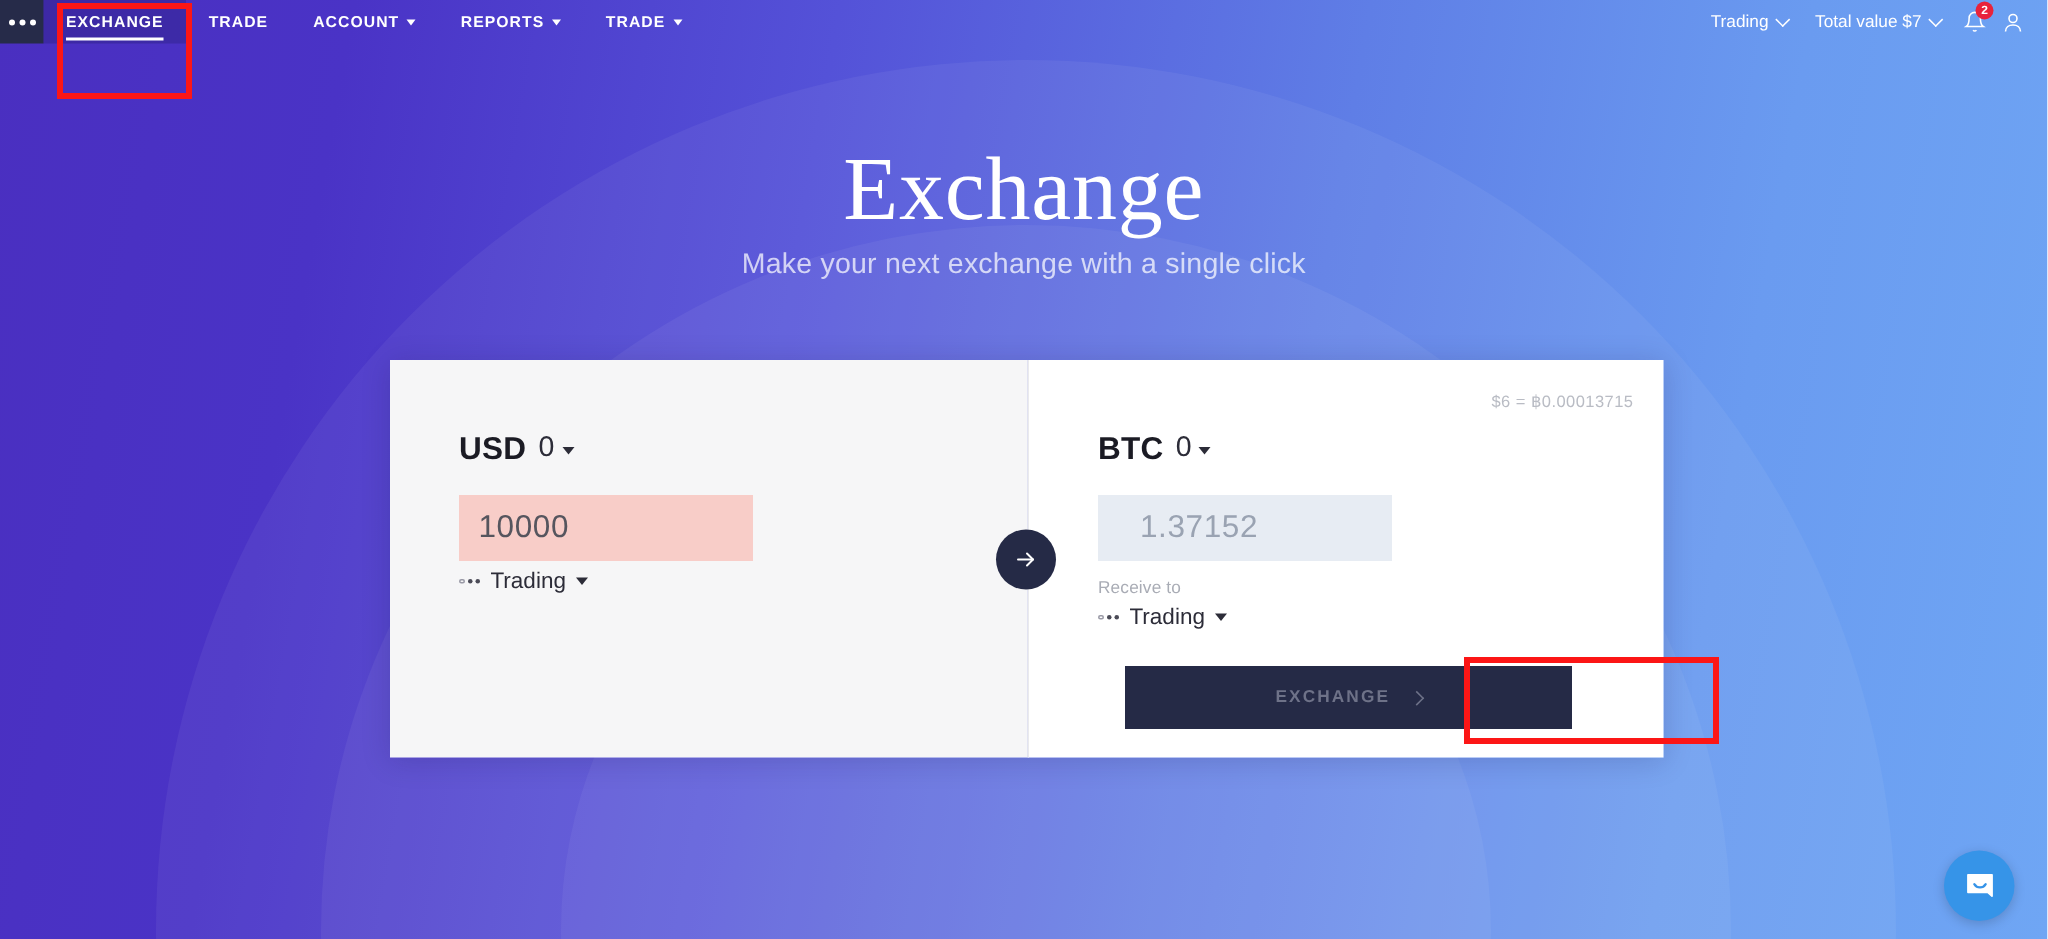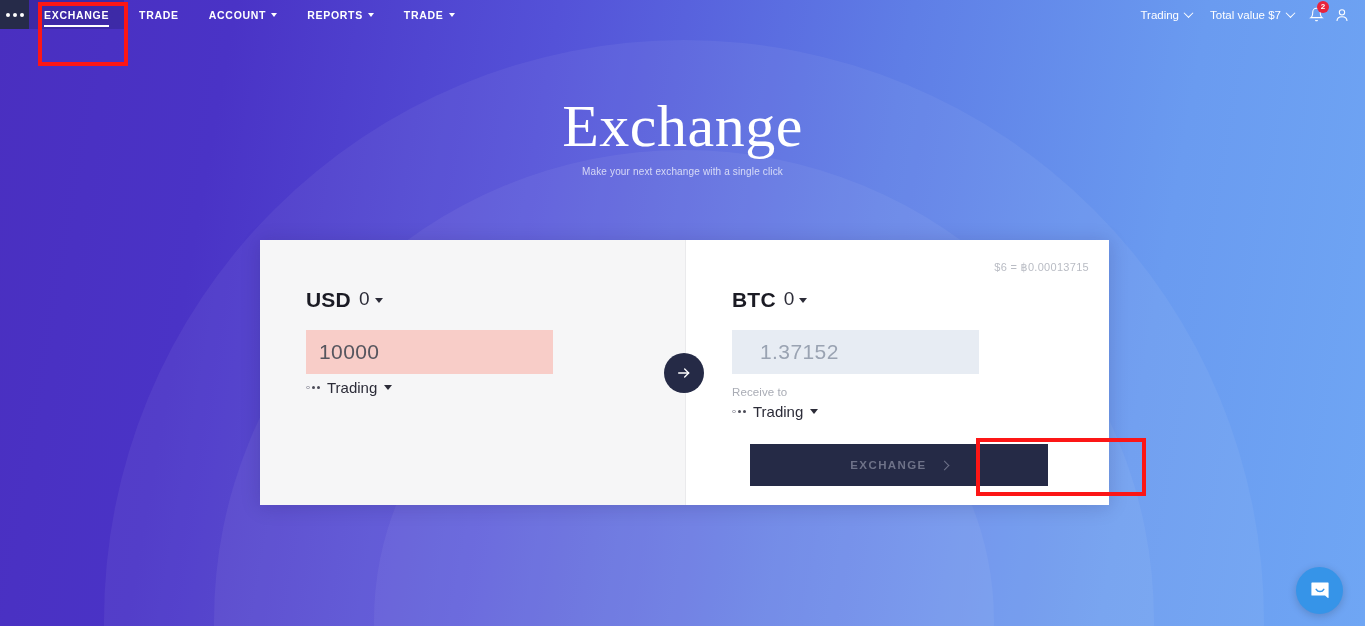--- a/index.html
+++ b/index.html
@@ -168,21 +168,21 @@
   .hero-title {
     font-family: "Liberation Serif", "DejaVu Serif", serif;
     font-size: 60px;
     line-height: 68px;
     color: #ffffff;
     font-weight: normal;
     letter-spacing: 0.5px;
   }
   .hero-sub {
     margin-top: 6px;
-    font-size: 10px;
+    font-size: 19px;
     color: rgba(255,255,255,0.72);
     letter-spacing: 0.15px;
   }
 
   
   .card {
     position: absolute;
     left: 260px;
     top: 240px;
     width: 849px;
@@ -237,21 +237,21 @@
     width: 0; height: 0;
     border-left: 4px solid transparent;
     border-right: 4px solid transparent;
     border-top: 5px solid #2c2c38;
     align-self: center;
     margin-left: -3px;
   }
 
   .amount-input {
     margin-top: 18px;
-    width: 247px;
+    width: 196px;
     height: 44px;
     border: none;
     outline: none;
     padding: 0 13px;
     font-family: "Liberation Sans", sans-serif;
     font-size: 21px;
     font-weight: 300;
     letter-spacing: 0.4px;
   }
   .amount-input.from {

